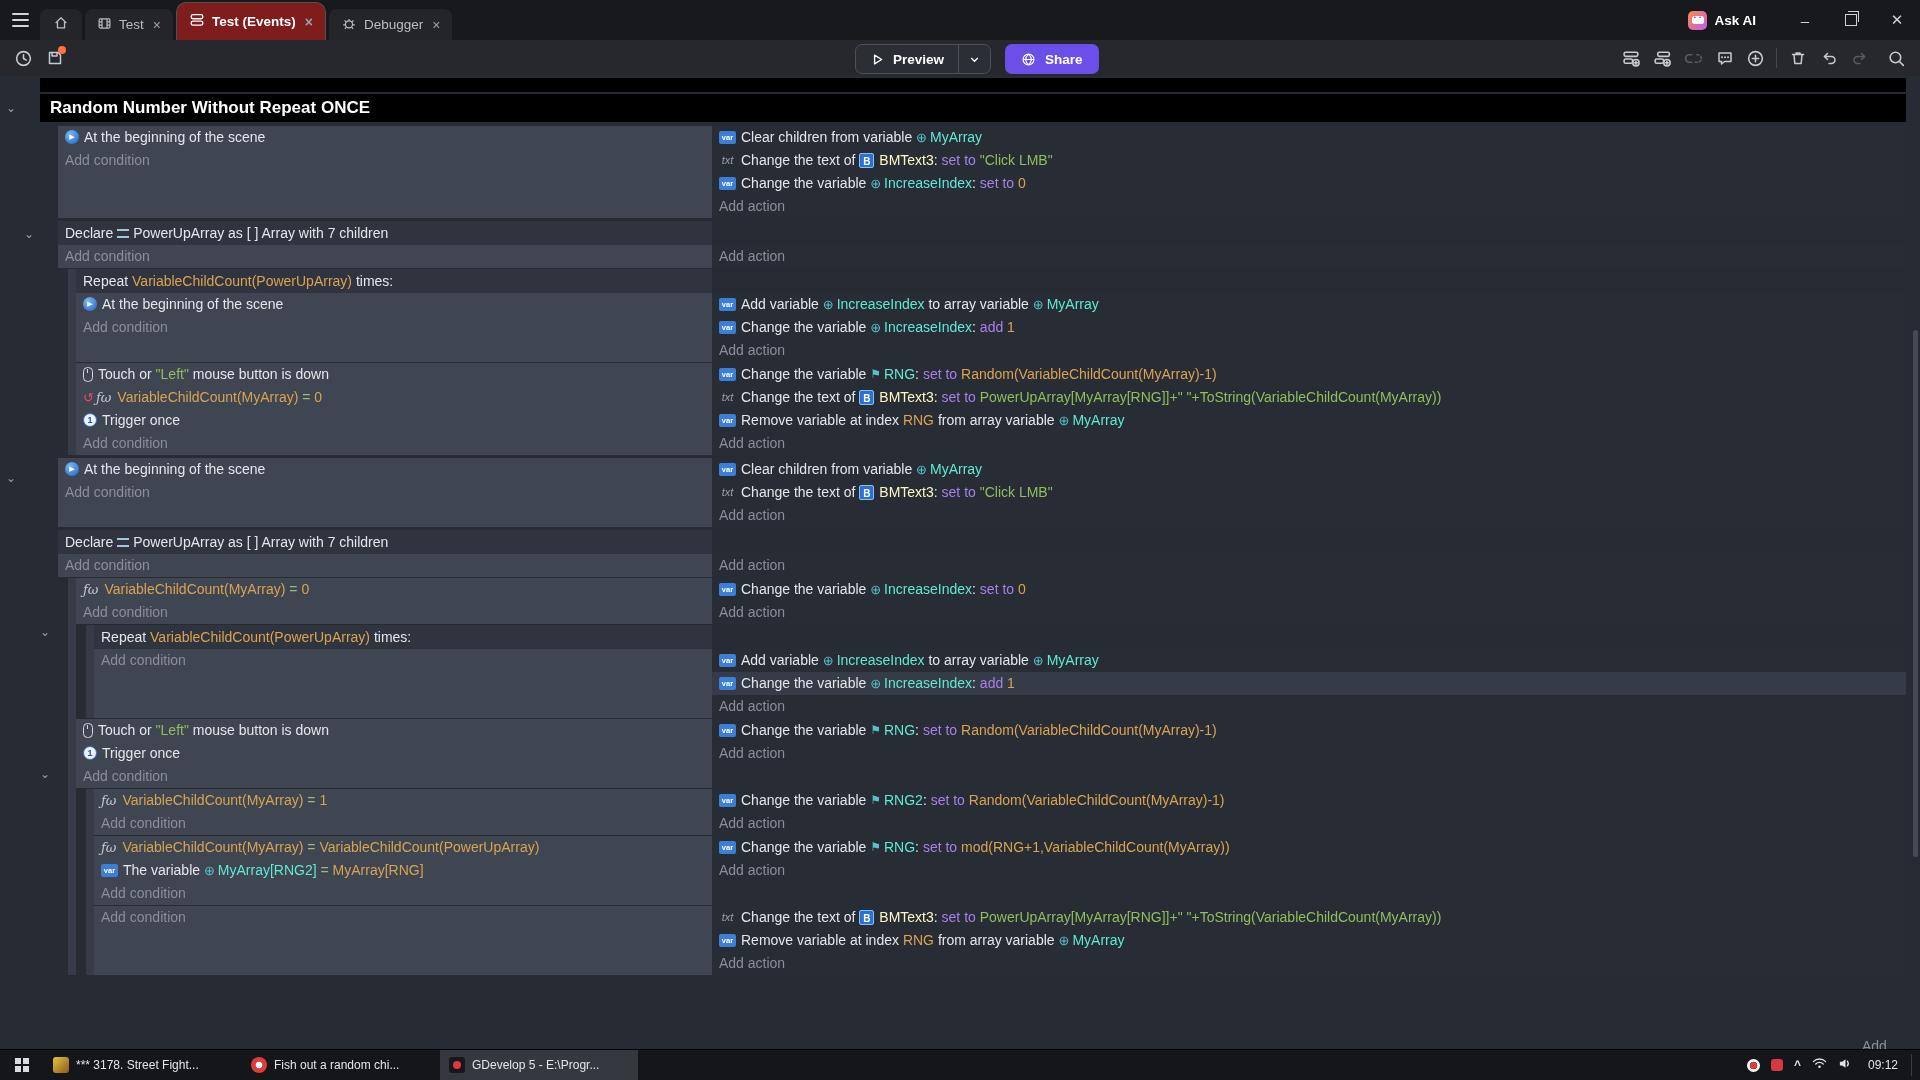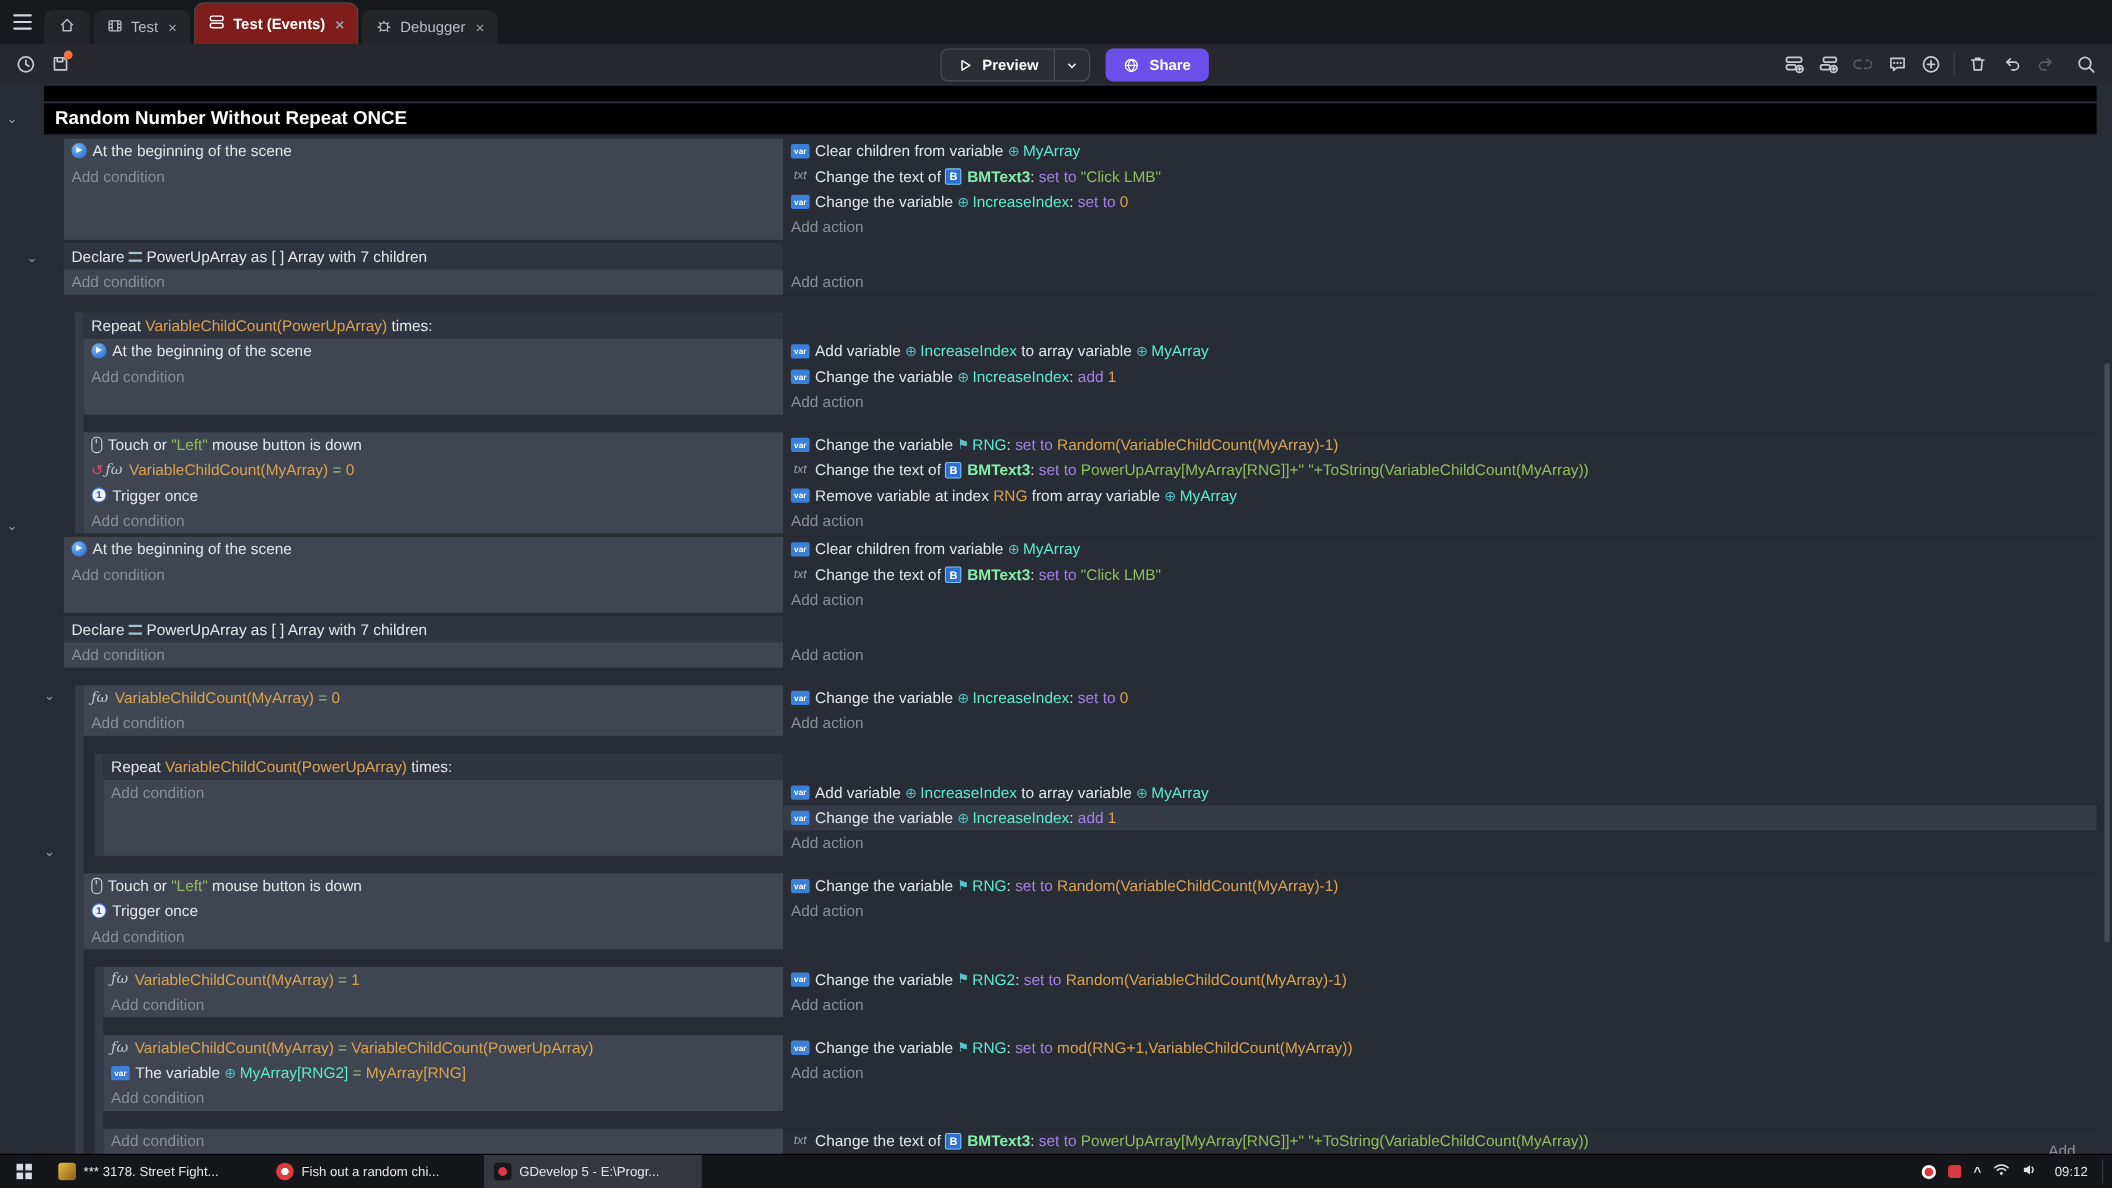--- a/index.html
+++ b/index.html
@@ -41,39 +41,39 @@
 
   
   #sheet{position:absolute;top:76px;left:0;right:0;bottom:30px;background:#272b33;overflow:hidden;
          font-size:14px;color:#e4e6ea}
   .cutbar{margin:2px 14px 0 40px;height:14px;background:#000}
   .ghead{margin:2px 14px 0 40px;height:28px;line-height:28px;background:#000;color:#fff;
          font-weight:bold;font-size:17px;padding-left:10px;white-space:nowrap;overflow:hidden}
   .sel{margin:4px 10px 0 36px;border:2px dashed #3fa9f5;padding:1px}
   .sel .ghead{margin:0}
   .gbody{margin-left:58px;margin-right:14px}
-  .blk{margin-top:16px}
+  .blk{margin-top:1px}
   .mt3{margin-top:3px}.mt4{margin-top:4px}
   .evt{display:flex;align-items:stretch}
   .cond{flex:none;background:#3f4551;box-sizing:border-box}
   .acts{flex:1;min-width:0;background:#282c34}
   .w654{width:654px}.w636{width:636px}.w618{width:618px}
   .hdr{height:24px;line-height:24px;background:#2f343e;padding-left:7px;box-sizing:border-box;white-space:nowrap;overflow:hidden}
   .kids{margin-left:10px;border-left:8px solid #353b47}
   .irow{height:23px;line-height:23px;padding-left:7px;white-space:nowrap;overflow:hidden}
   .irow.hl{background:#353b47}
   .addrow{color:#8a8f99}
   .footer-add{margin:3px 0 0 40px;color:#8a8f99}
   .add-more{position:absolute;left:1862px;top:962px;color:#8a8f99}
   .gut{position:absolute;color:#9aa0a8;font-size:12px;line-height:12px}
   .scrollbar{position:absolute;right:2px;top:254px;width:5px;height:527px;background:#454b55;border-radius:3px}
 
   
   .s-w{color:#e4e6ea}.s-teal{color:#5eead4}
-  .s-obj{color:#86efac;font-weight:bold}.s-op{color:#a781e8}
+  .s-obj{color:#fef9c3;font-weight:normal}.s-op{color:#a781e8}
   .s-gold{color:#d9a451}.s-green{color:#8fbf5e}.s-eq{color:#9ab97f}
 
   
   .ic{display:inline-block;vertical-align:middle;margin-right:5px;margin-top:-2px;font-style:normal}
   .ic-var{width:17px;height:13px;background:#3b7fd6;border-radius:2px;color:#fff;font-size:7.5px;font-weight:bold;line-height:13px;text-align:center}
   .ic-var::before{content:"var"}
   .ic-txt{color:#9aa0a8;font-style:italic;font-size:11px;width:17px;text-align:center}
   .ic-txt::before{content:"txt"}
   .ic-object{width:15px;height:15px;background:#2e6fd4;border:1px solid #7ec3e8;border-radius:2px;color:#fff;font-weight:bold;font-size:10px;line-height:15px;text-align:center;box-sizing:border-box}
   .ic-object::before{content:"B"}
@@ -147,20 +147,31 @@
     <span class="x">×</span>
   </div>
   <div class="tab">
     <span><svg width="16" height="16" viewBox="0 0 18 18" stroke="#b9bdc4" stroke-width="1.4" fill="none">
           <circle cx="9" cy="10.5" r="4"></circle>
           <path d="M9 6.5V4.5M6 8L4 6M12 8l2-2M5 11H2.5M15.5 11H13M6 13.5L4.5 15.5M12 13.5l1.5 2"></path>
         </svg></span>
     <span>Debugger</span>
     <span class="x">×</span>
   </div>
+  <div class="titlebar-right">
+    <div class="askai">
+      <span class="bot"></span>
+      <span>Ask AI</span>
+    </div>
+    <div class="winbtn">–</div>
+    <div class="winbtn">
+        <span class="maxbox"></span>
+      </div>
+    <div class="winbtn">✕</div>
+  </div>
 </div>
 
 <div class="toolbar">
   <div class="tbi" style="margin-left:8px">
     <svg width="19" height="19" viewBox="0 0 18 18">
         <circle cx="9" cy="9" r="6.5"></circle>
         <path d="M9 5.5V9l2.6 1.6"></path>
       </svg>
   </div>
   <div class="tbi">

